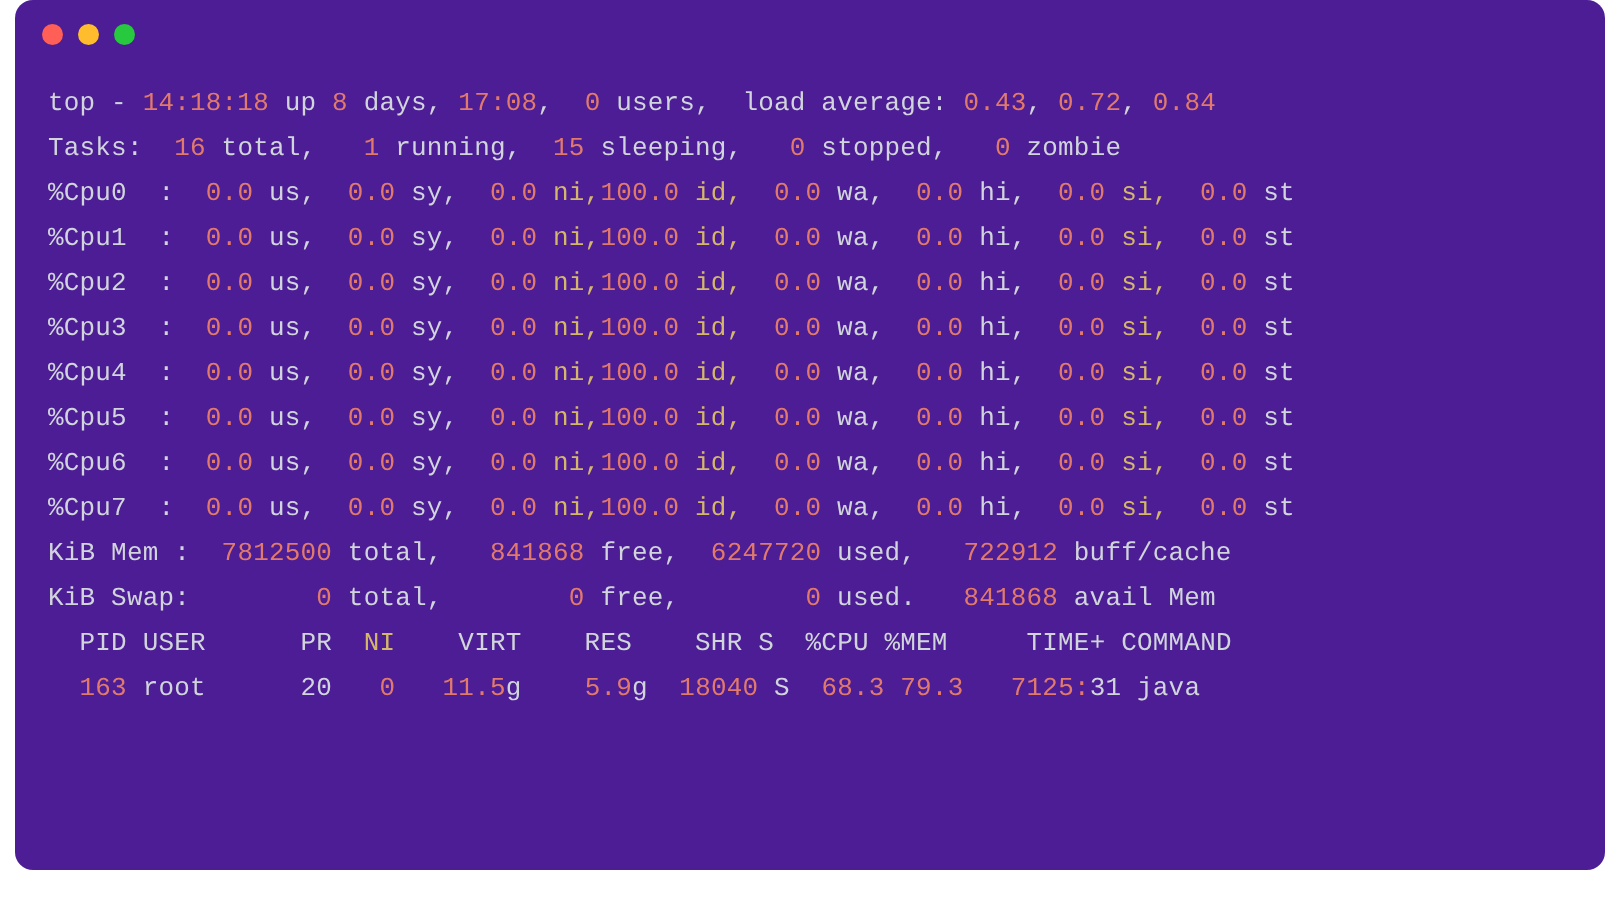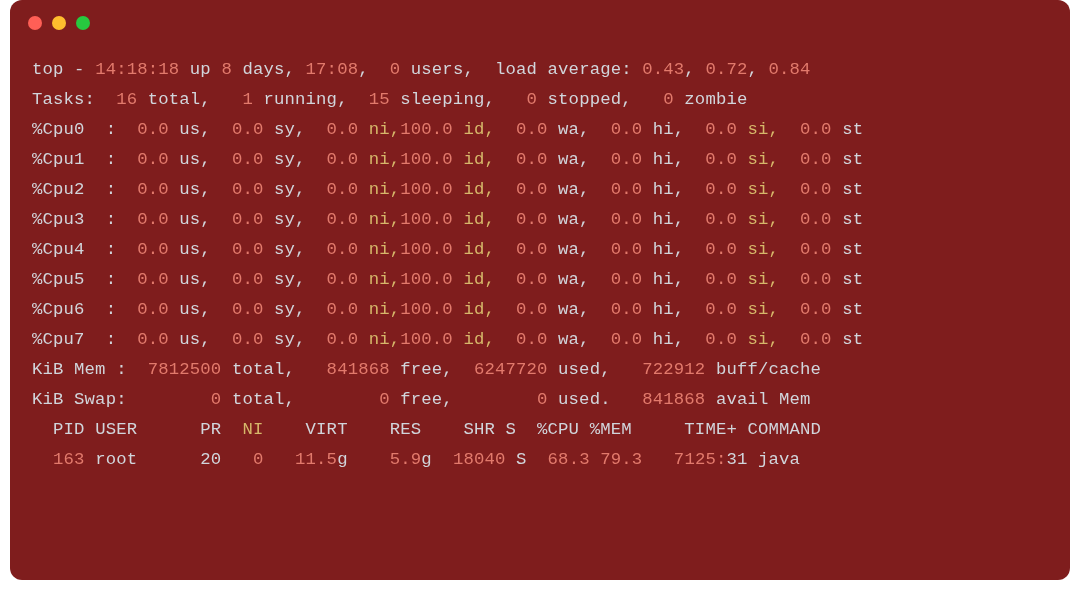--- a/index.html
+++ b/index.html
@@ -8,21 +8,21 @@
     width:1080px;
     height:598px;
     overflow:hidden;
     font-family:ui-monospace,SFMono-Regular,"SF Mono",Menlo,Consolas,"Liberation Mono",monospace;
   }
   .window{
     position:relative;
     margin:0 auto;
     width:1060px;
     height:580px;
-    background:#7f1d1d;
+    background:#4c1d95;
     border-radius:12px;
     box-sizing:border-box;
     padding:55px 22px 20px 22px;
   }
   .traffic{
     position:absolute;
     top:16px; left:18px;
     display:flex; gap:10px;
   }
   .dot{width:14px;height:14px;border-radius:50%}

